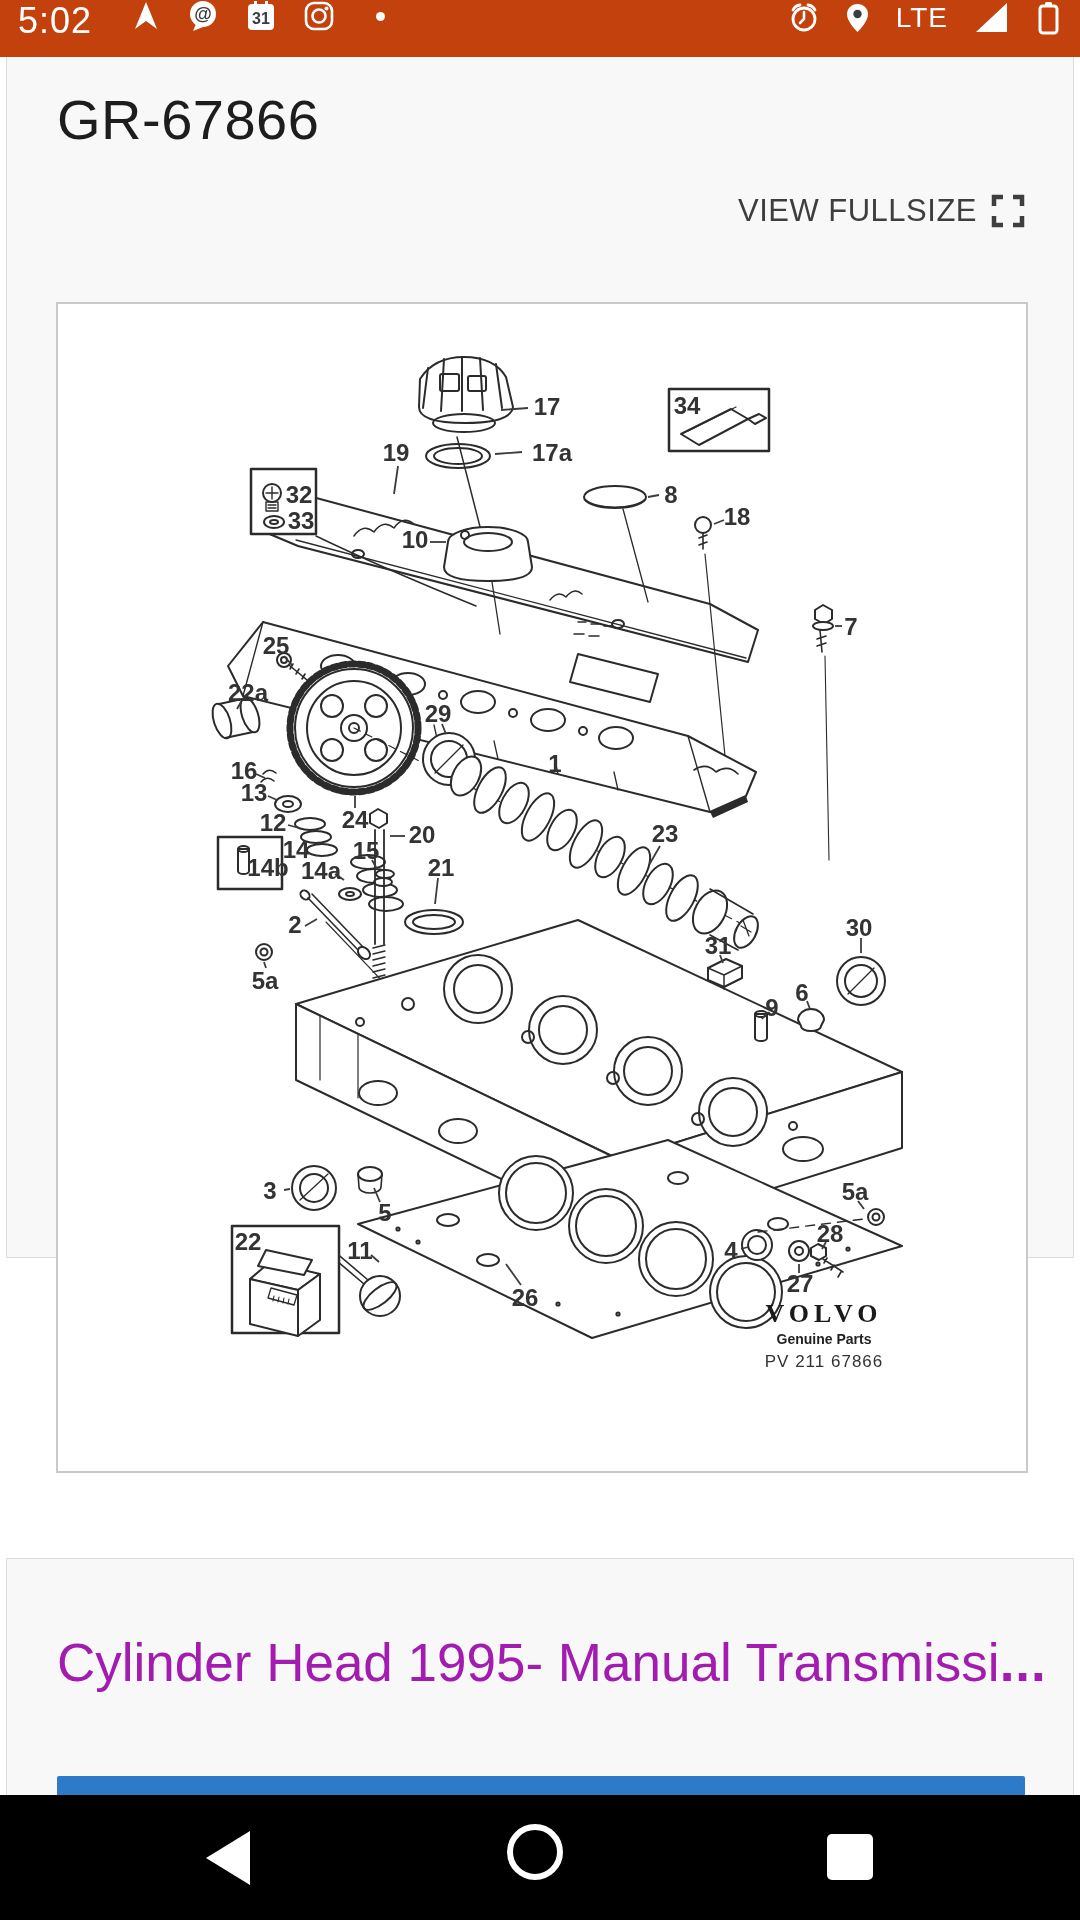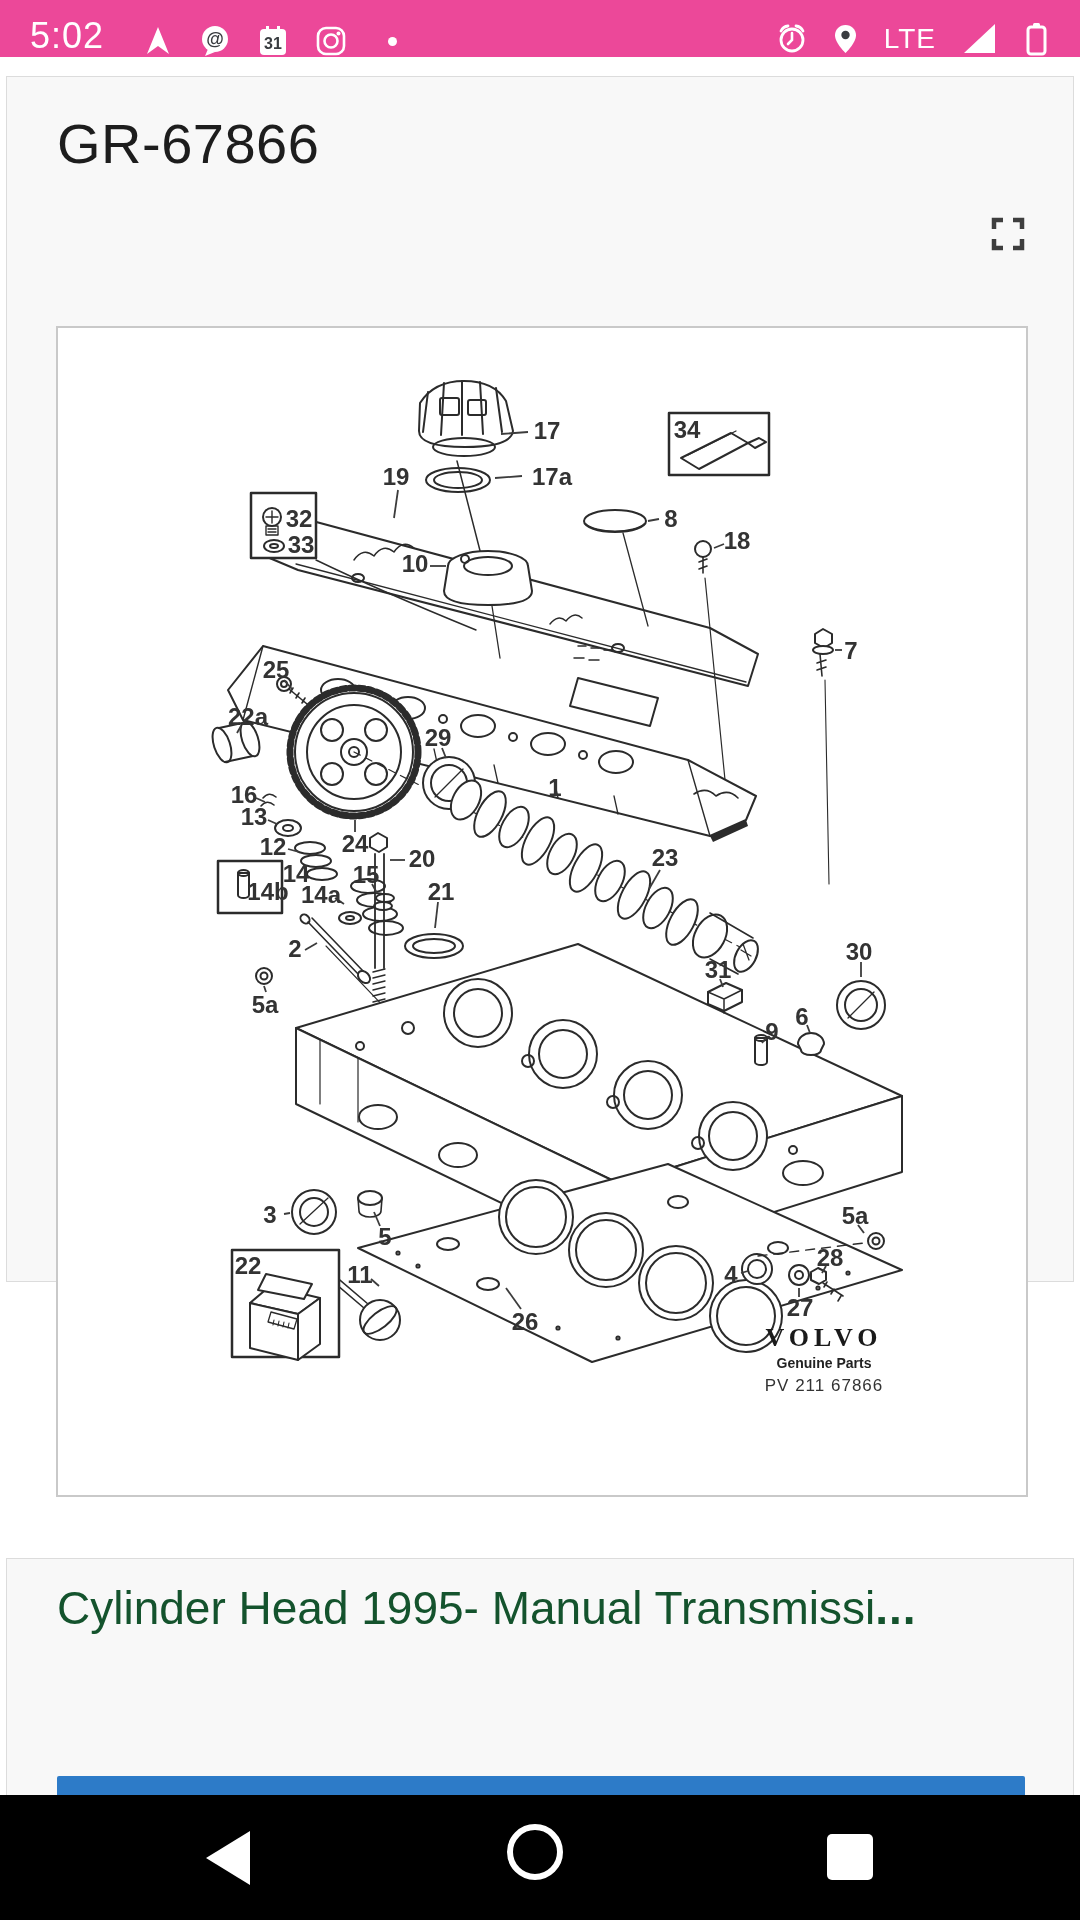--- a/index.html
+++ b/index.html
@@ -1,38 +1,38 @@
 <!DOCTYPE html>
 <html><head>
 <meta charset="utf-8">
 <style>
   *{margin:0;padding:0;box-sizing:border-box}
   html,body{width:1080px;height:1920px}
   body{position:relative;overflow:hidden;background:#ffffff;font-family:"Liberation Sans",sans-serif}
 
   
-  .statusbar{position:absolute;top:0;left:0;right:0;height:57px;background:#ec4899;color:#fff;
-    display:flex;align-items:flex-end;padding:0 30px;z-index:6}
+  .statusbar{position:absolute;top:0;left:0;right:0;height:57px;background:#c2410c;color:#fff;
+    display:flex;align-items:flex-start;padding:0 18px;z-index:6}
   .sb-time{font-size:36px;letter-spacing:1px;margin-right:40px}
   .sb-left{display:flex;align-items:center;gap:28px;flex:1}
   .sb-right{display:flex;align-items:center;gap:25px}
   .sb-lte{font-size:28px;letter-spacing:1px}
   .sb-dot{width:9px;height:9px;border-radius:50%;background:#fff;margin-left:14px}
 
   
   .card{position:absolute;left:6px;right:6px;background:#f8f8f8;border:1px solid #dcdcdc}
-  .card1{top:76px;height:1206px}
+  .card1{top:52px;height:1206px}
   .part-code{margin:34px 0 0 50px;font-size:56px;font-weight:400;color:#1d1d1d;letter-spacing:.5px}
   .fullsize-row{position:absolute;top:140px;right:48px;display:flex;align-items:center;gap:14px;color:#3e3e3e;cursor:pointer}
   .fullsize-label{font-size:31px;letter-spacing:.5px}
   .diagram-box{position:absolute;left:49px;top:249px;width:972px;height:1171px;background:#fff;border:2px solid #c9c9c9}
   .diagram-box svg{width:100%;height:100%;display:block}
 
   .card2{top:1558px;height:362px}
-  .product-title{margin:22px 50px 0 50px;font-size:46px;font-weight:400;color:#14532d;white-space:nowrap}
+  .product-title{margin:73px 50px 0 50px;font-size:53px;font-weight:400;color:#a21caf;white-space:nowrap}
   .product-title .dots{font-weight:700;letter-spacing:1px}
   .cta-top{position:absolute;left:50px;width:968px;top:217px;height:20px;background:#2d7bc8;border-radius:2px 2px 0 0}
 
   
   .navbar{position:absolute;left:0;right:0;bottom:0;height:125px;background:#000;z-index:7}
   .nav-back{position:absolute;left:206px;top:36px;width:0;height:0;
     border-top:27px solid transparent;border-bottom:27px solid transparent;border-right:44px solid #fff}
   .nav-home{position:absolute;left:507px;top:29px;width:56px;height:56px;border:6px solid #fff;border-radius:50%}
   .nav-recents{position:absolute;left:827px;top:39px;width:46px;height:46px;background:#fff;border-radius:5px}
 
@@ -87,20 +87,21 @@
       <rect x="11" y="2" width="7" height="5" rx="1.5" fill="#fff"></rect>
       <rect x="6" y="6" width="17" height="27" rx="3" fill="none" stroke="#fff" stroke-width="3"></rect>
     </svg>
   </span>
 </div>
 
 <div class="card card1">
   <div class="part-code">GR-67866</div>
 
   <div class="fullsize-row">
+    <span class="fullsize-label">VIEW FULLSIZE</span>
     <svg width="34" height="34" viewBox="0 0 34 34">
       <path d="M3,12 V3 H12 M22,3 H31 V12 M31,22 V31 H22 M12,31 H3 V22" fill="none" stroke="#3e3e3e" stroke-width="4.5"></path>
     </svg>
   </div>
 
   <div class="diagram-box">
     <svg viewBox="0 0 968 1167">
       <g fill="none" stroke="#2b2b2b" stroke-width="2" stroke-linecap="round" stroke-linejoin="round">
 
         <path d="M362,75 q14,-22 44,-22 q30,0 42,20 l7,30 q-2,16 -48,16 q-46,0 -46,-16 z" fill="#fff"></path>

